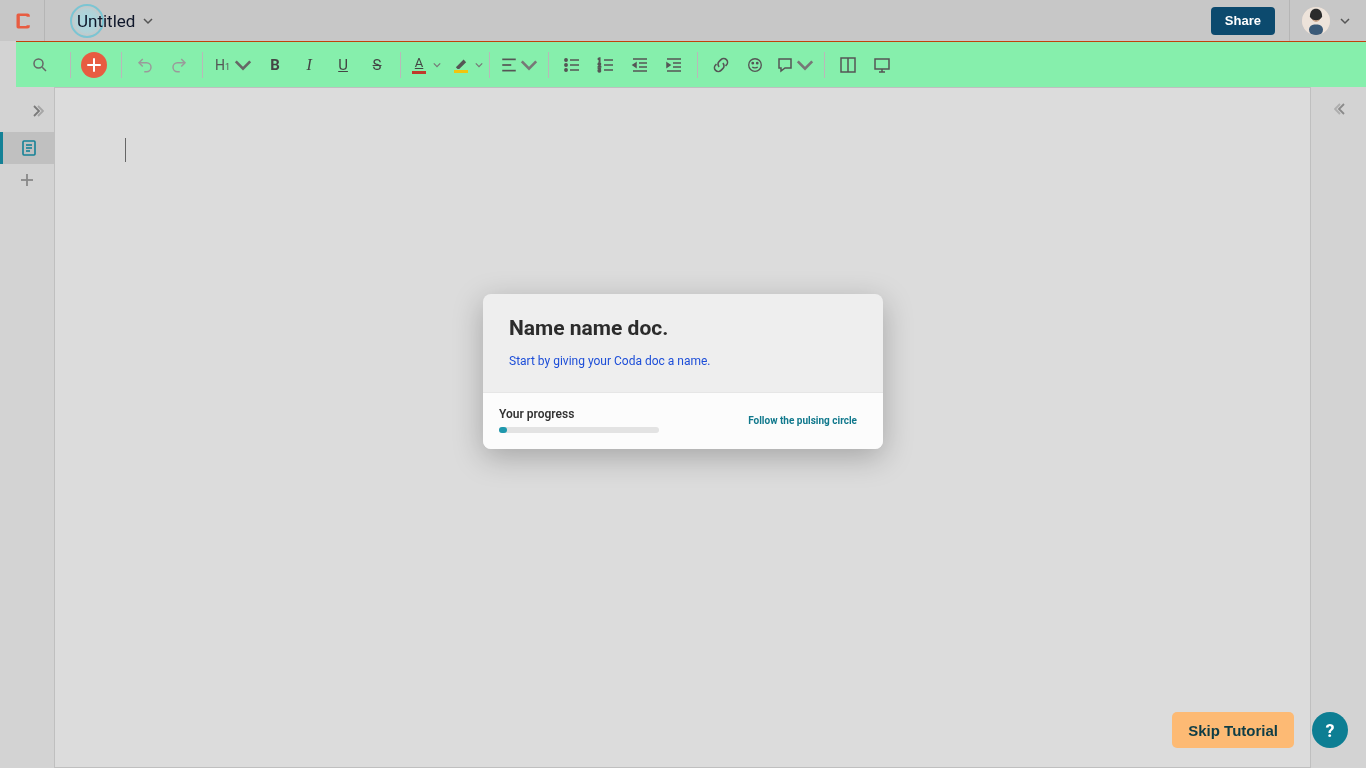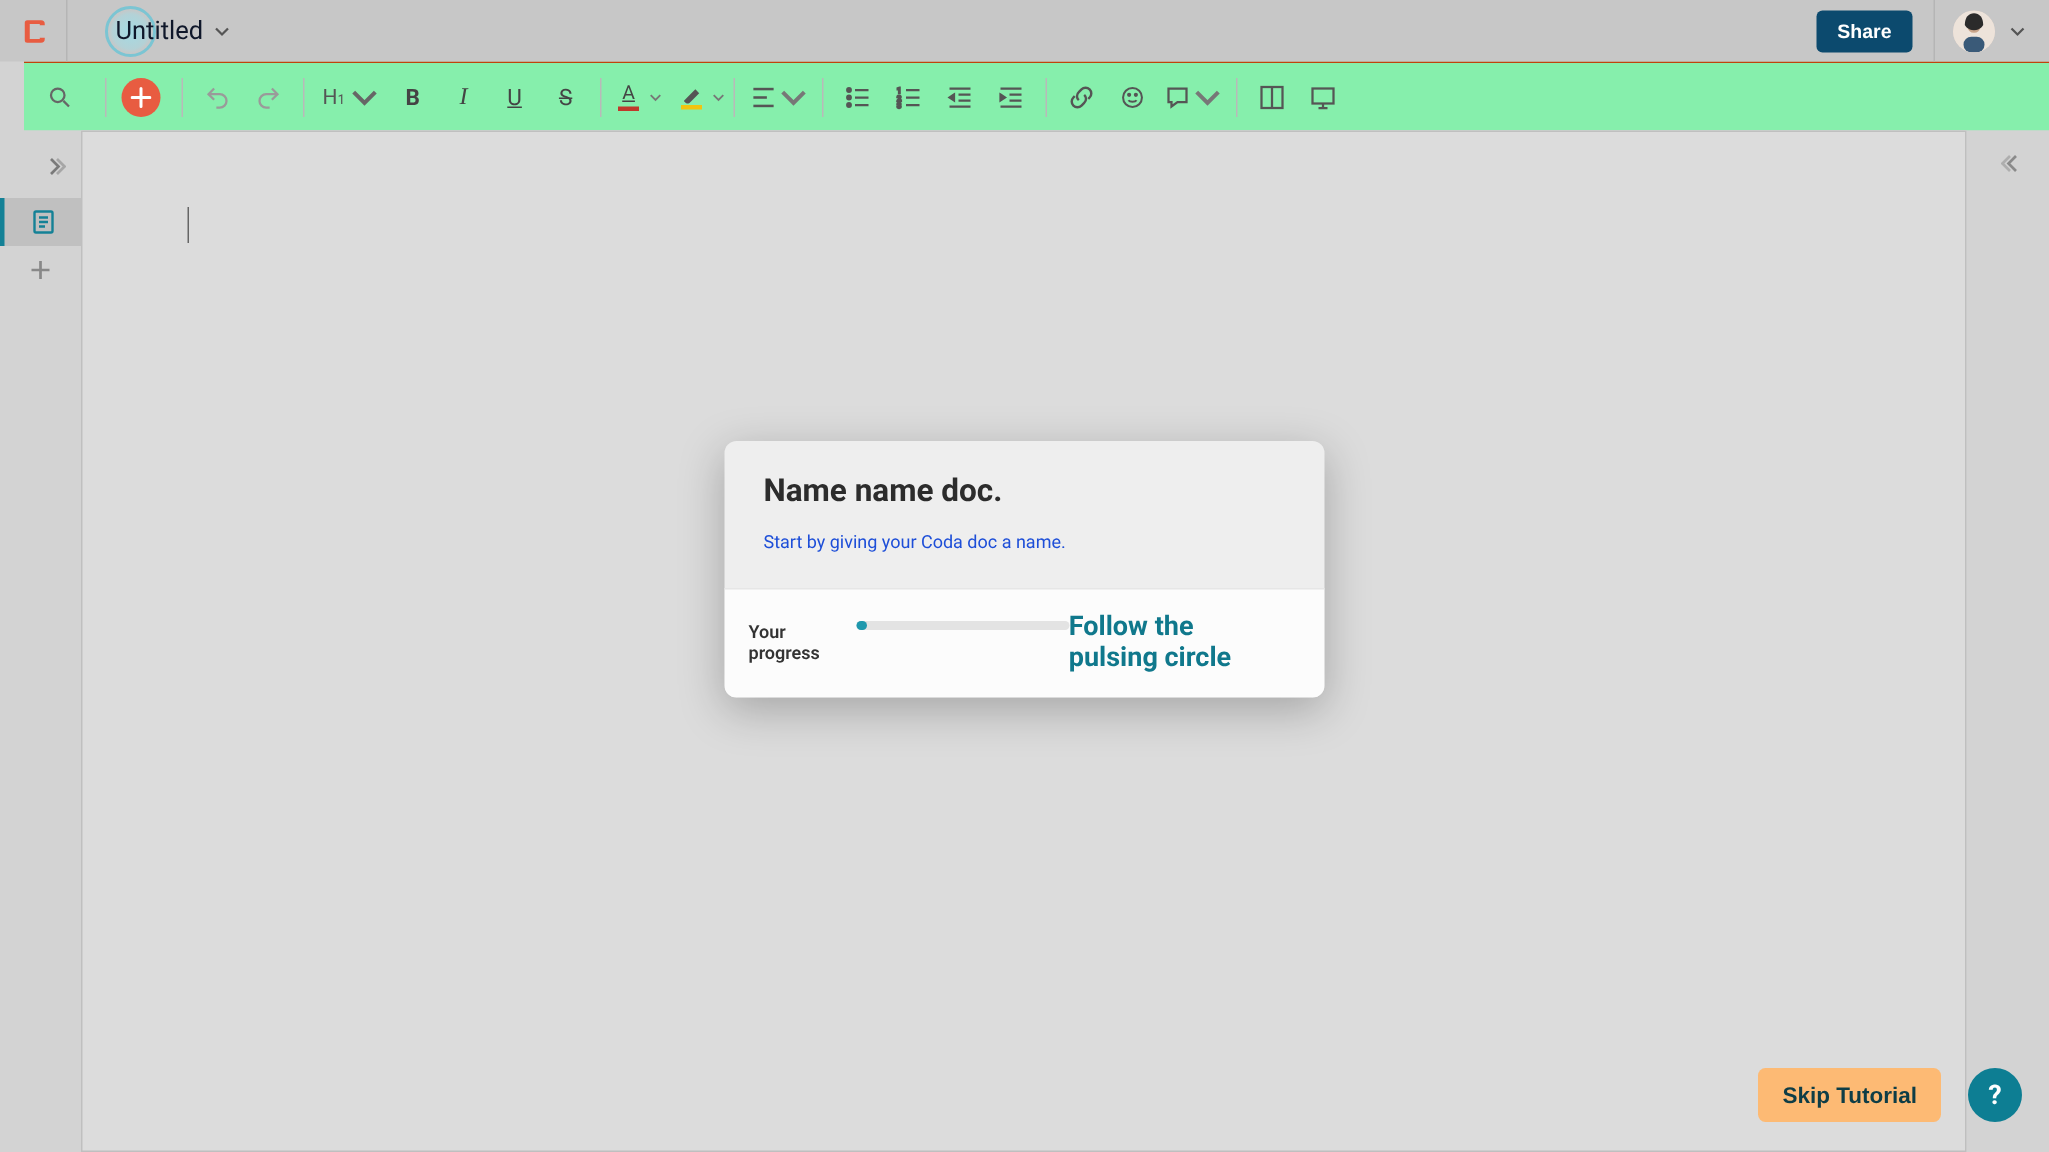--- a/index.html
+++ b/index.html
@@ -113,29 +113,29 @@
     overflow:hidden;
   }
   .modal-top { padding: 22px 26px 24px 26px; }
   .modal-title { font-size:21px; font-weight:700; color:#2c2c2c; margin-bottom:14px;}
   .modal-desc { font-size:12px; color:#1d4ed8; }
   .modal-bottom {
     background:#fcfcfc; padding:14px 26px 16px 16px;
     display:flex; align-items:center; justify-content:space-between;
     border-top:1px solid #e6e6e6;
   }
-  .progress-wrap { display:flex; flex-direction:row; gap:6px;}
+  .progress-wrap { display:flex; flex-direction:column; gap:6px;}
   .progress-label { font-size:12px; font-weight:600; color:#333;}
   .progress-bar {
     width:160px; height:6px; background:#e3e3e3; border-radius:3px; position:relative;
   }
   .progress-fill {
     position:absolute; left:0; top:0; height:6px; border-radius:3px; background:#1f98ad;
   }
-  .follow-link { font-size:18px; font-weight:700; color:#10788c; cursor:pointer;}
+  .follow-link { font-size:10px; font-weight:700; color:#10788c; cursor:pointer;}
   
   
   .skip-btn {
     position:absolute; right:72px; bottom:20px;
     background:#fdba74; color:#0e3d46; font-weight:700;
     border:none; border-radius:5px; height:36px; padding:0 16px; font-size:15px;
   }
   .help-fab {
     position:absolute; right:18px; bottom:20px;
     width:36px; height:36px; border-radius:50%;

